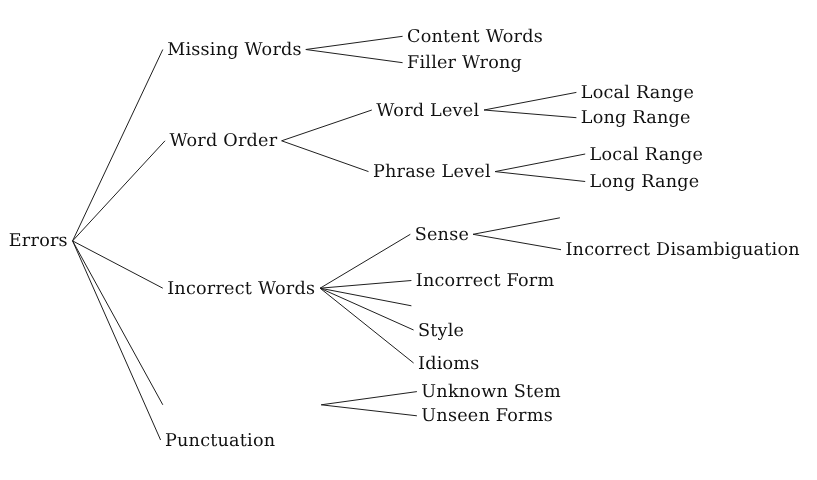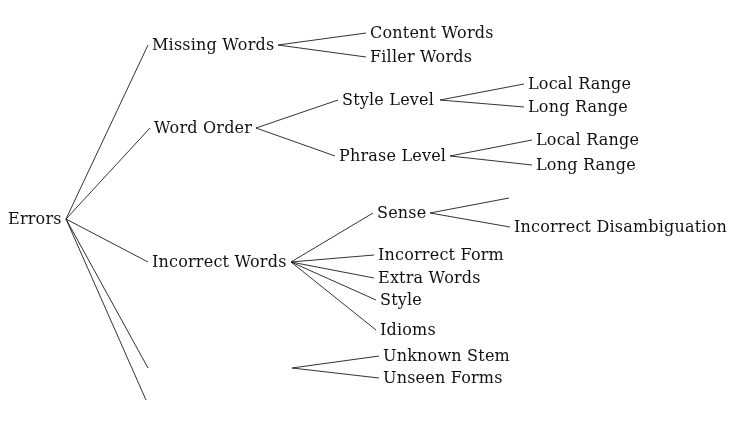--- a/index.html
+++ b/index.html
@@ -60,36 +60,36 @@
       <line x1="430" y1="213" x2="510" y2="227" stroke="#1c1c1c" stroke-width="0.9"></line>
       <line x1="292" y1="368" x2="379" y2="356" stroke="#1c1c1c" stroke-width="0.9"></line>
       <line x1="292" y1="368" x2="379" y2="378" stroke="#1c1c1c" stroke-width="0.9"></line>
     </svg>
 
   <div class="node" style="left:8px; top:219px">Errors</div>
 
   <div class="node" style="left:152px; top:45px">Missing Words</div>
   <div class="node" style="left:154px; top:128px">Word Order</div>
   <div class="node" style="left:152px; top:262px">Incorrect Words</div>
+  <div class="node" style="left:150px; top:400px">Punctuation</div>
 
   <div class="node" style="left:370px; top:33px">Content Words</div>
-  <div class="node" style="left:370px; top:57px">Filler Words</div>
+  <div class="node" style="left:370px; top:57px">Filler Wrong</div>
 
-  <div class="node" style="left:342px; top:100px">Style Level</div>
+  <div class="node" style="left:342px; top:100px">Word Level</div>
   <div class="node" style="left:339px; top:156px">Phrase Level</div>
 
   <div class="node" style="left:528px; top:84px">Local Range</div>
   <div class="node" style="left:528px; top:107px">Long Range</div>
 
   <div class="node" style="left:536px; top:140px">Local Range</div>
   <div class="node" style="left:536px; top:165px">Long Range</div>
 
   <div class="node" style="left:377px; top:213px">Sense</div>
   <div class="node" style="left:378px; top:255px">Incorrect Form</div>
-  <div class="node" style="left:378px; top:278px">Extra Words</div>
   <div class="node" style="left:380px; top:300px">Style</div>
   <div class="node" style="left:380px; top:330px">Idioms</div>
 
   <div class="node" style="left:514px; top:227px">Incorrect Disambiguation</div>
 
   <div class="node" style="left:383px; top:356px">Unknown Stem</div>
   <div class="node" style="left:383px; top:378px">Unseen Forms</div>
 </div>
 
 </body></html>

